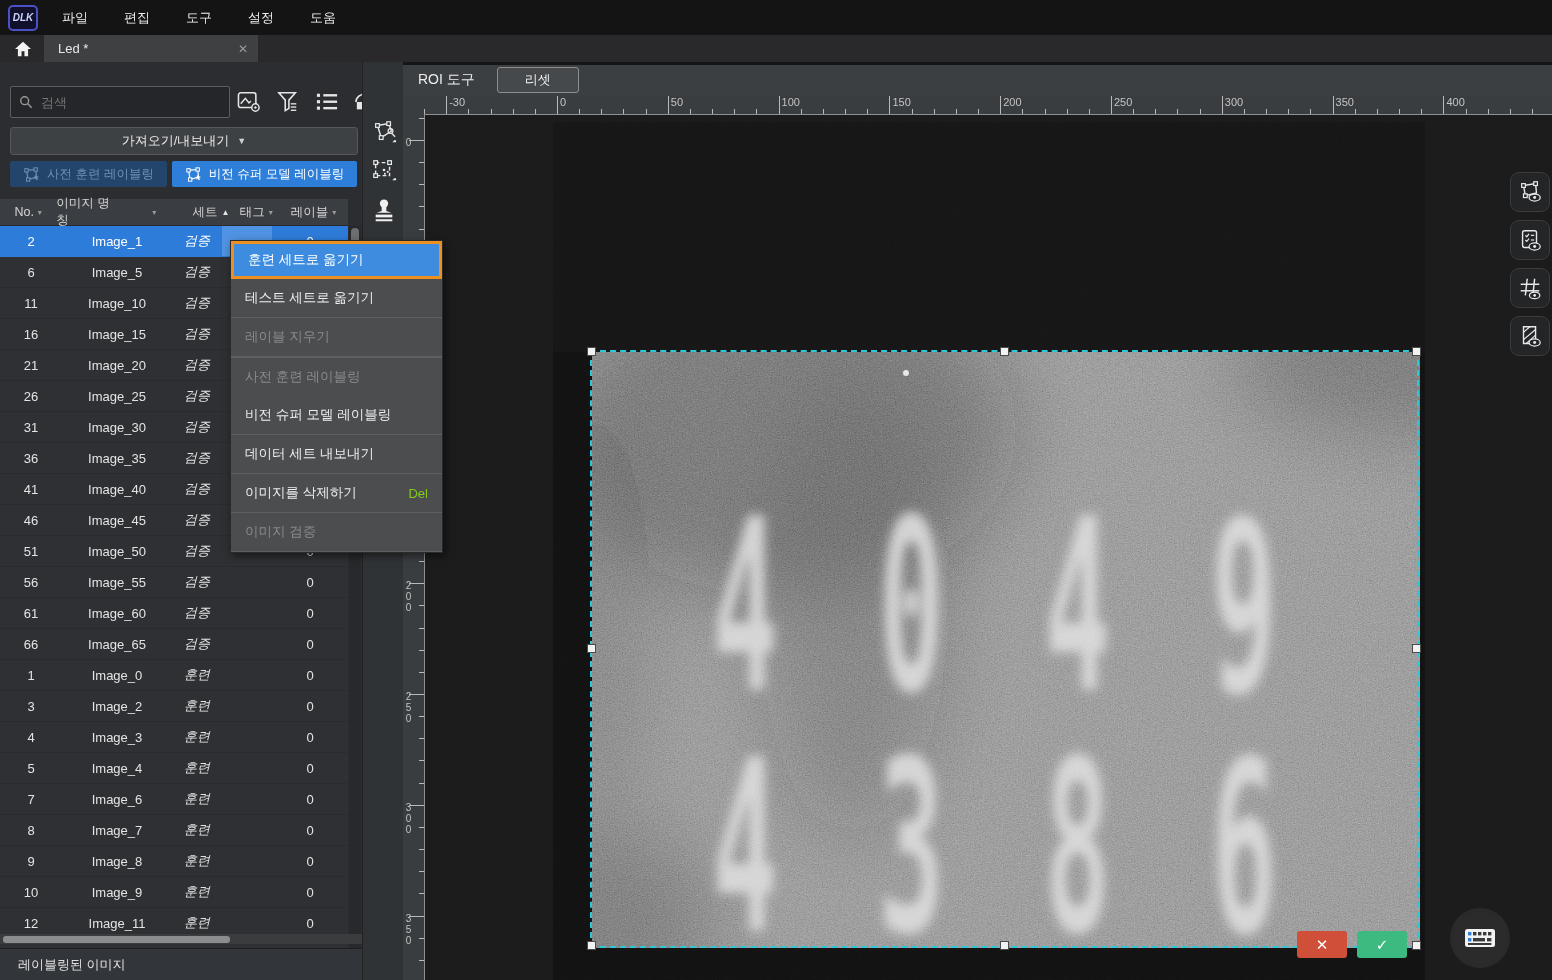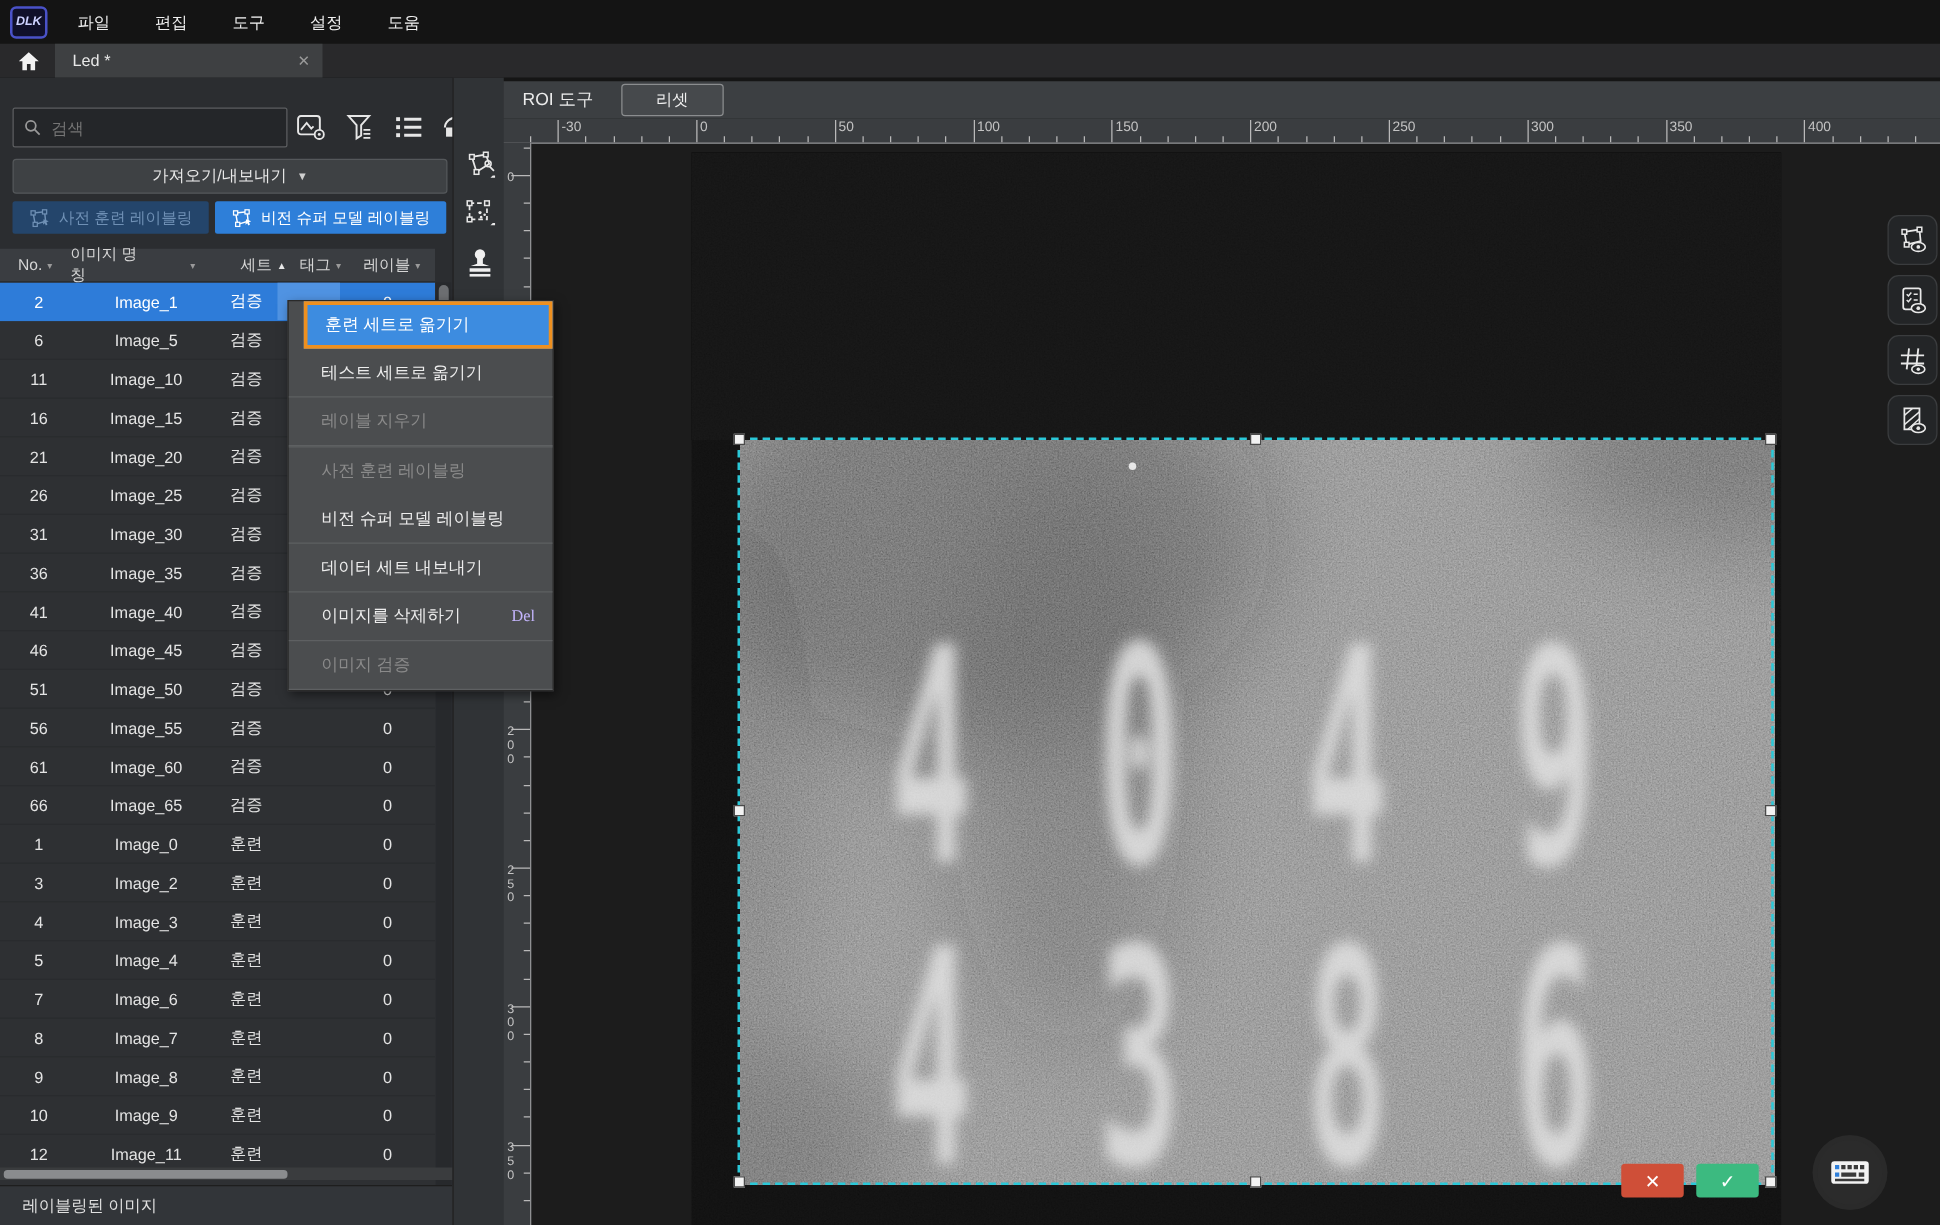--- a/index.html
+++ b/index.html
@@ -42,21 +42,21 @@
   #table-head{left:0;top:137px;width:348px;height:26px;background:#3a3d41;display:flex;border-bottom:1px solid #26282b;}
   .hcell{display:flex;align-items:center;justify-content:center;font-size:12.5px;color:#d6d6d6;gap:4px;}
   .hcell .arr{font-size:8px;color:#9a9a9a;}
   .hcell .arr.asc{color:#e8e8e8;}
   #table-body{left:0;top:164px;width:348px;height:770px;overflow:hidden;}
   .trow{width:348px;height:30px;display:flex;background:#2e3033;border-bottom:1px solid #292b2e;}
   .trow.selected{background:#2e7cd9;border-bottom-color:#2e7cd9;}
   .tcell{display:flex;align-items:center;justify-content:center;font-size:13px;color:#e4e4e4;}
   .trow.selected .tcell{color:#ffffff;}
   .trow.selected .c-tag{background:#5093e2;}
-  .c-no{width:62px;} .c-name{width:110px;} .c-set{width:50px;} .c-tag{width:50px;} .c-label{width:76px;}
+  .c-no{width:62px;} .c-name{width:110px;} .c-set{width:50px;font-style:italic;} .c-tag{width:50px;} .c-label{width:76px;}
   #v-scroll{left:349px;top:164px;width:12px;height:770px;background:#27292c;}
   #v-thumb{left:2px;top:2px;width:8px;height:62px;background:#6d6f72;border-radius:4px;position:absolute;}
   #h-scroll{left:0px;top:872px;width:362px;height:10px;background:#3a3c3e;}
   #h-thumb{left:3px;top:1.5px;width:227px;height:7px;background:#8a8c8e;border-radius:3px;position:absolute;}
   #panel-status{left:0;top:886px;width:362px;height:32px;background:#323539;border-top:1px solid #1e1e1e;
                 display:flex;align-items:center;}
   #panel-status span{margin-left:18px;font-size:13px;color:#e0e0e0;}
 
   
   #tool-strip{left:362px;top:62px;width:40px;height:918px;background:#303336;border-left:1px solid #222;z-index:4;}
@@ -90,23 +90,23 @@
   #kbd-btn{left:1030px;top:798px;width:52px;height:52px;border-radius:26px;background:#2b2b2b;
            box-shadow:0 0 0 4px rgba(70,70,70,.35);display:flex;align-items:center;justify-content:center;}
 
   
   .side-btn{left:1510px;width:38px;height:38px;border-radius:9px;background:#232527;border:1px solid #3a3c3e;
             display:flex;align-items:center;justify-content:center;z-index:3;position:absolute;}
 
   
   #context-menu{left:230px;top:240px;width:211px;background:#4b4d4f;border:1px solid #2a2a2a;
                 box-shadow:2px 3px 8px rgba(0,0,0,.5);z-index:50;}
-  .cm-item{height:38px;display:flex;align-items:center;font-size:13.5px;color:#ededed;padding:0 14px;box-sizing:border-box;margin-left:12px;}
+  .cm-item{height:38px;display:flex;align-items:center;font-size:13.5px;color:#ededed;padding:0 14px;box-sizing:border-box;}
   .cm-item .lbl{flex:1;}
-  .cm-item .sc{color:#c4b5fd;font-size:13px;font-family:Liberation Serif, serif;}
+  .cm-item .sc{color:#84cc16;font-size:13px;}
   .cm-item.disabled{color:#8a8a8a;}
   .cm-item.highlight{background:#3d8ce0;border:3px solid #ee9020;color:#ffffff;}
   .cm-sep{height:1px;background:#5e6062;margin:0;}
 </style>
 </head>
 <body>
 
 <div id="menubar" class="abs">
   <div id="logo">DLK</div>
   <div style="width:6px"></div>

